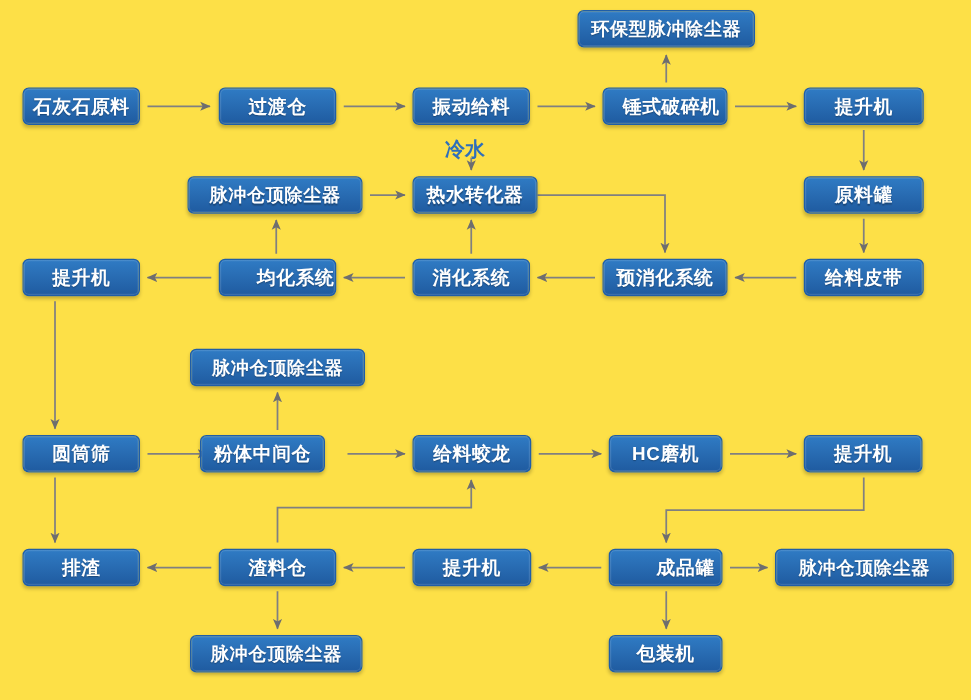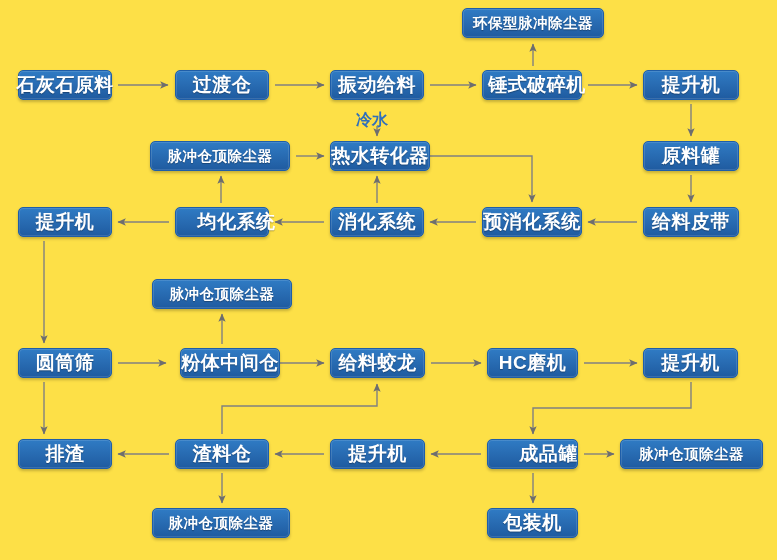--- a/index.html
+++ b/index.html
@@ -7,21 +7,21 @@
   #stage{position:relative;width:777px;height:560px;background:#fde047;overflow:hidden;}
   #edges{position:absolute;left:0;top:0;width:777px;height:560px;}
   .node{
     position:absolute;
     box-sizing:border-box;
     display:flex;align-items:center;justify-content:center;
     border-radius:5px;
     background:linear-gradient(180deg,#2f7bc4 0%,#2a6fb6 38%,#1f5ba0 100%);
     border:1px solid #1f5ea8;
     color:#ffffff;
-    font-size:19px;
+    font-size:15px;
     font-weight:bold;
     letter-spacing:.5px;
     white-space:nowrap;
     box-shadow:0 2px 3px rgba(0,0,0,.22), 0 0 0 1px rgba(255,255,255,.12) inset;
     text-shadow:0 1px 1px rgba(0,0,0,.30);
   }
   .node.wide{font-size:14.5px;}
   .freelabel{
     position:absolute;
     color:#2f6fba;
@@ -84,21 +84,21 @@
       <div class="node wide" style="left: 150px; top: 141px; width: 140px; height: 30px;">脉冲仓顶除尘器</div>
       <div class="node" style="left: 330px; top: 141px; width: 100px; height: 30px;">热水转化器</div>
       <div class="node" style="left: 643px; top: 141px; width: 96px; height: 30px;">原料罐</div>
       <div class="node" style="left: 18px; top: 207px; width: 94px; height: 30px;">提升机</div>
       <div class="node" style="left: 175px; top: 207px; width: 94px; height: 30px; padding-left: 29px;">均化系统</div>
       <div class="node" style="left: 330px; top: 207px; width: 94px; height: 30px;">消化系统</div>
       <div class="node" style="left: 482px; top: 207px; width: 100px; height: 30px;">预消化系统</div>
       <div class="node" style="left: 643px; top: 207px; width: 96px; height: 30px;">给料皮带</div>
       <div class="node wide" style="left: 152px; top: 279px; width: 140px; height: 30px;">脉冲仓顶除尘器</div>
       <div class="node" style="left: 18px; top: 348px; width: 94px; height: 30px;">圆筒筛</div>
-      <div class="node" style="left: 180px; top: 348px; width: 100px; height: 30px;">粉体中间仓</div>
+      <div class="node" style="left: 160px; top: 348px; width: 100px; height: 30px;">粉体中间仓</div>
       <div class="node" style="left: 330px; top: 348px; width: 95px; height: 30px;">给料蛟龙</div>
       <div class="node" style="left: 487px; top: 348px; width: 91px; height: 30px;">HC磨机</div>
       <div class="node" style="left: 643px; top: 348px; width: 95px; height: 30px;">提升机</div>
       <div class="node" style="left: 18px; top: 439px; width: 94px; height: 30px;">排渣</div>
       <div class="node" style="left: 175px; top: 439px; width: 94px; height: 30px;">渣料仓</div>
       <div class="node" style="left: 330px; top: 439px; width: 95px; height: 30px;">提升机</div>
       <div class="node" style="left: 487px; top: 439px; width: 91px; height: 30px; padding-left: 32px;">成品罐</div>
       <div class="node wide" style="left: 620px; top: 439px; width: 143px; height: 30px;">脉冲仓顶除尘器</div>
       <div class="node wide" style="left: 152px; top: 508px; width: 138px; height: 30px;">脉冲仓顶除尘器</div>
       <div class="node" style="left: 487px; top: 508px; width: 91px; height: 30px;">包装机</div>

